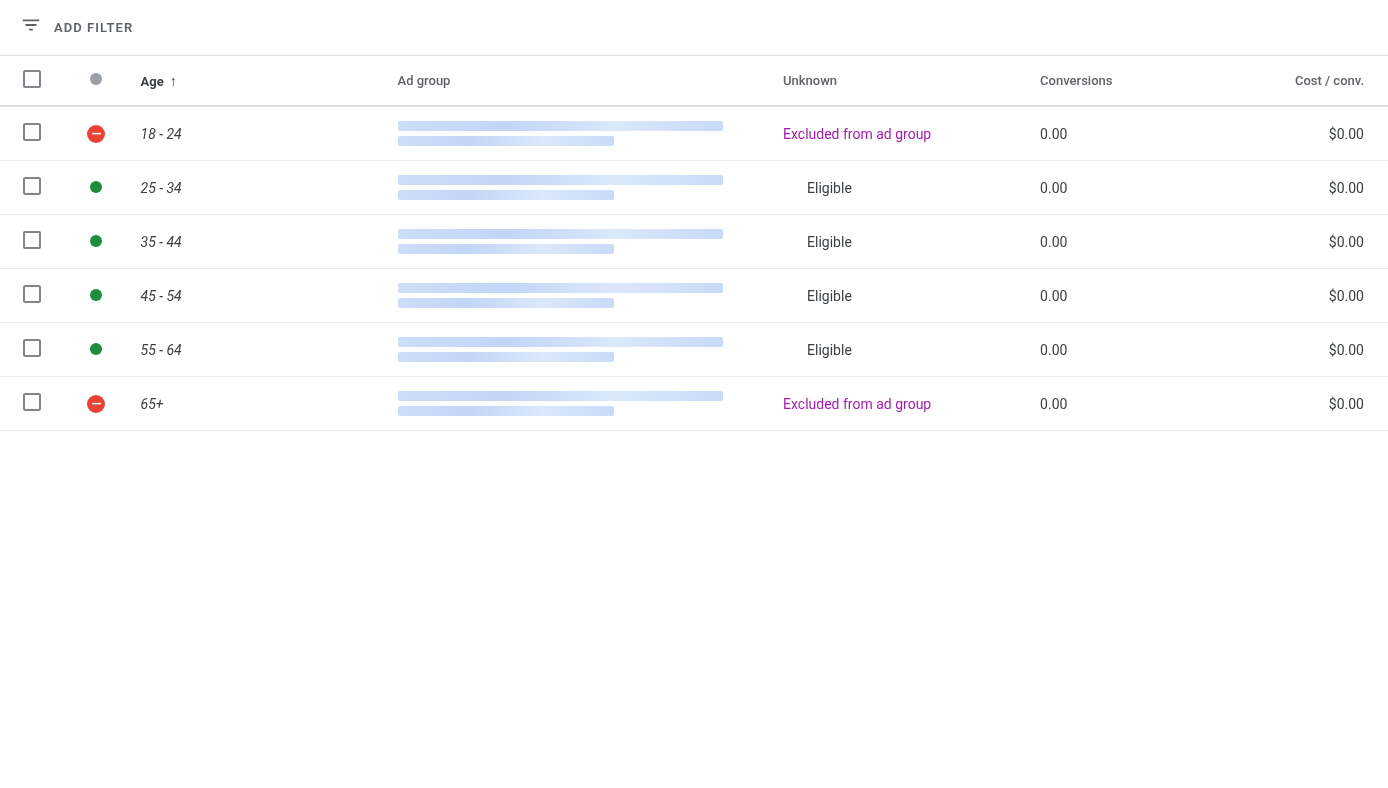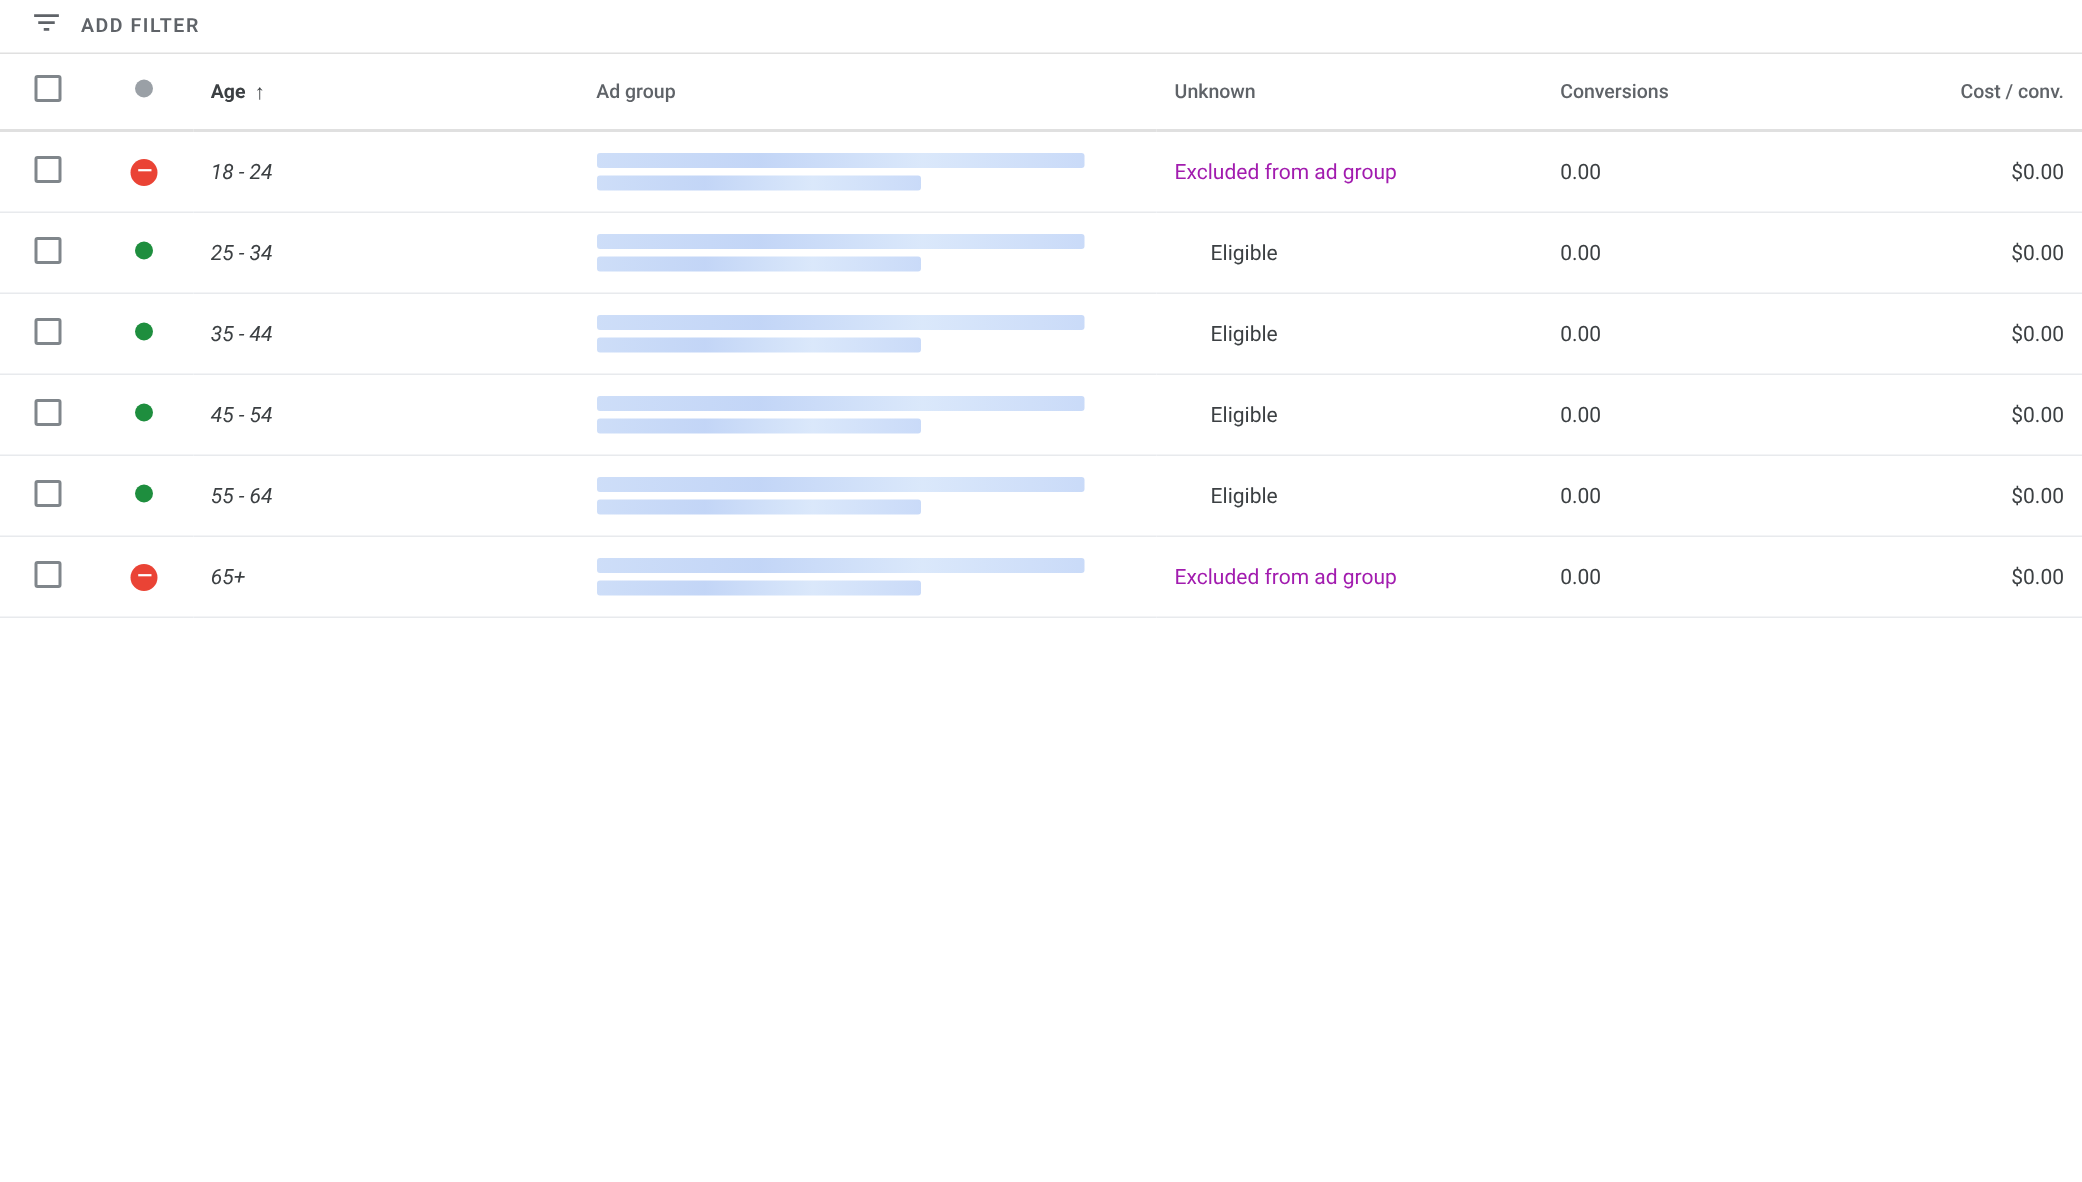--- a/index.html
+++ b/index.html
@@ -6,21 +6,21 @@
     body {
       font-family: Roboto, Arial, sans-serif;
       font-size: 14px;
       color: #3c4043;
       background: #fff;
     }
 
     .toolbar {
       display: flex;
       align-items: center;
-      padding: 4px 20px;
+      padding: 14px 20px;
       gap: 12px;
     }
 
     .filter-icon {
       color: #5f6368;
       font-size: 20px;
     }
 
     .add-filter-label {
       font-size: 13px;
@@ -82,33 +82,33 @@
     }
 
     th:nth-child(6), td:nth-child(6) {
       width: 140px;
       text-align: left;
     }
 
     th:nth-child(7), td:nth-child(7) {
       width: 140px;
       text-align: right;
-      padding-right: 12px;
+      padding-right: 24px;
     }
 
     td {
       padding: 14px 12px;
       font-size: 14px;
       border-bottom: 1px solid #e8eaed;
       vertical-align: middle;
     }
 
     .th-age {
       display: flex;
-      align-items: center;
+      align-items: flex-end;
       gap: 6px;
       font-weight: 700;
       color: #3c4043;
     }
 
     .sort-icon {
       font-size: 14px;
       color: #3c4043;
     }
 

